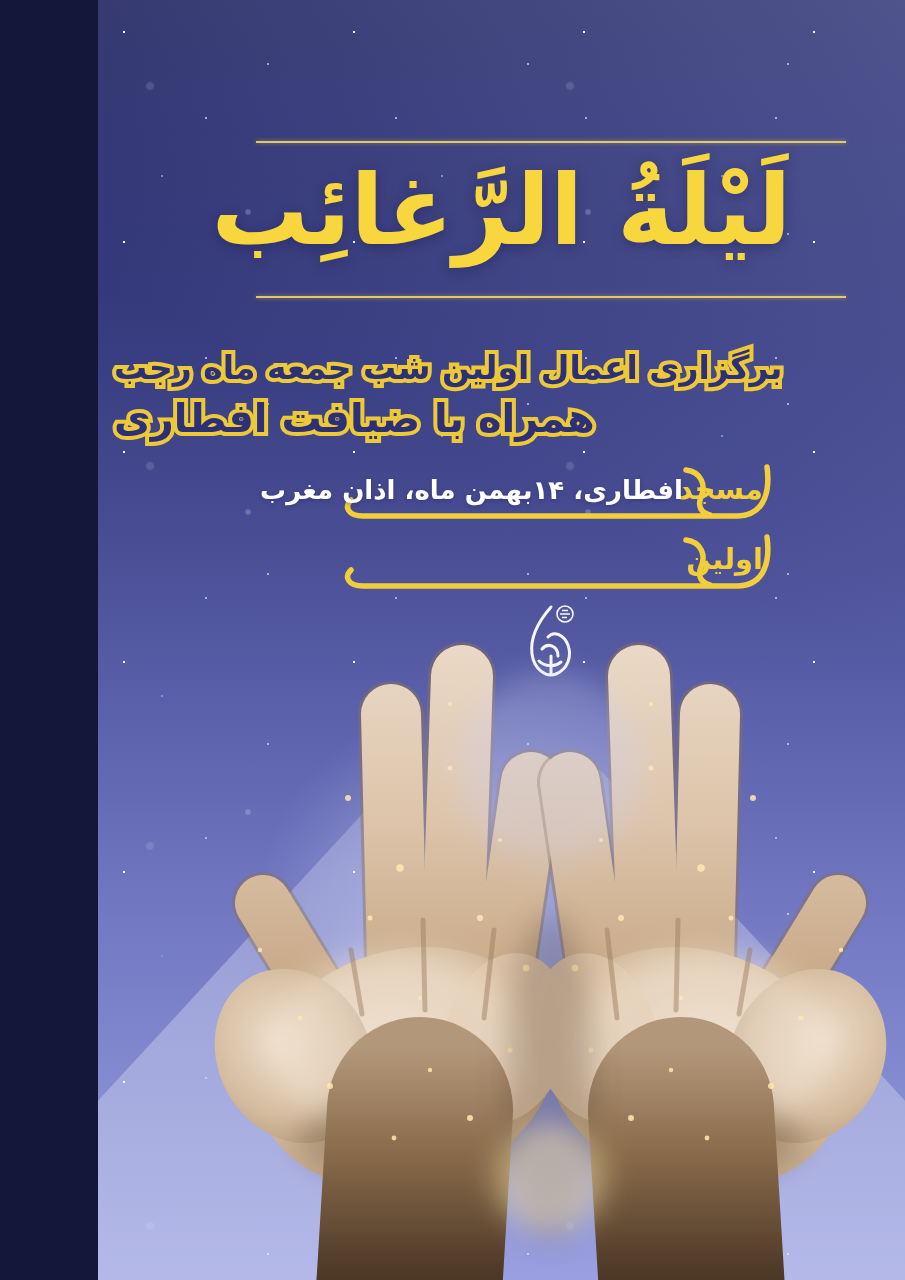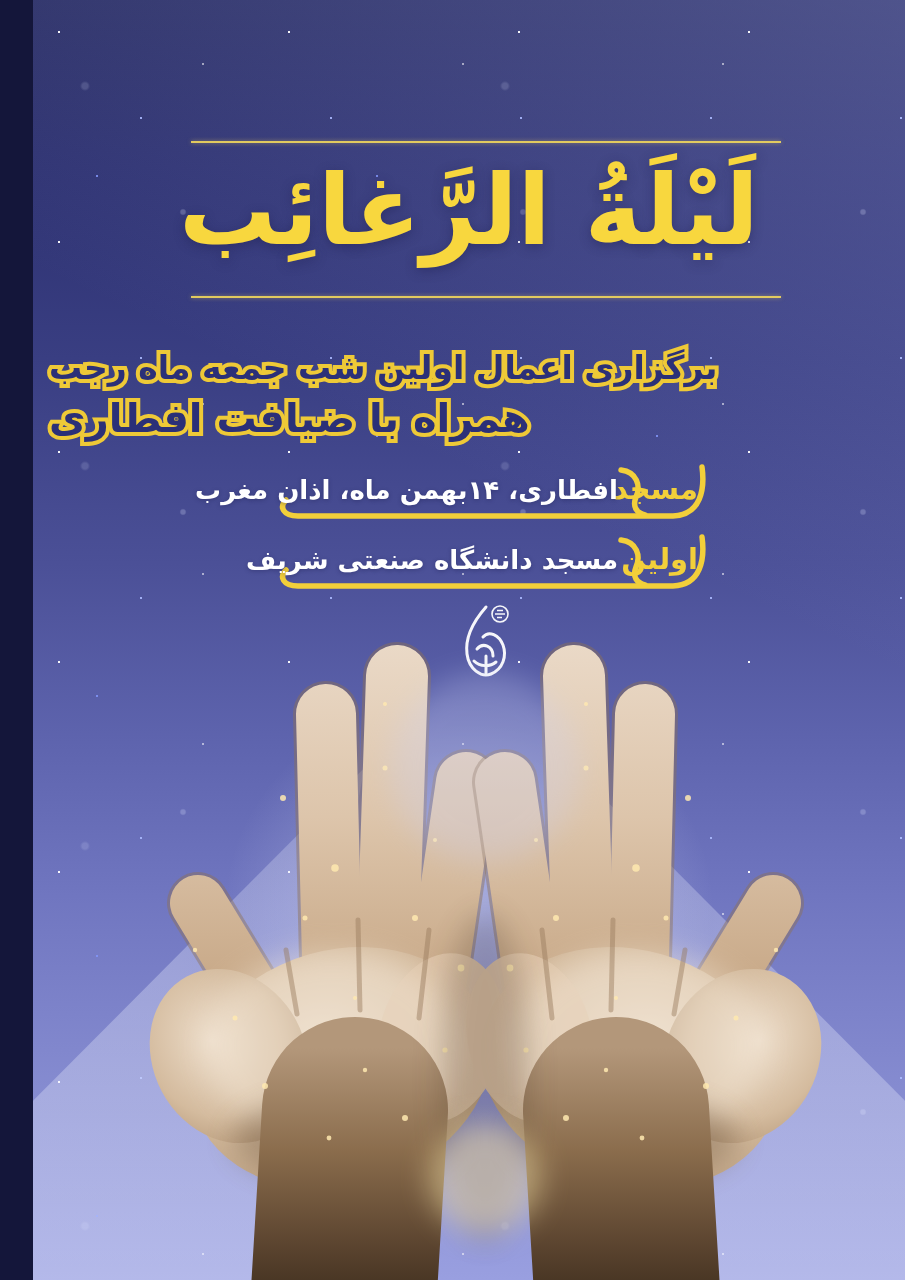--- a/index.html
+++ b/index.html
@@ -1,17 +1,17 @@
 <!DOCTYPE html>
 <html lang="fa" dir="rtl"><head>
 <meta charset="utf-8">
 <style>
   html,body{margin:0;padding:0;background:#14163a;}
   .poster{
-    position:relative;width:872px;height:1280px;overflow:hidden;
+    position:relative;width:807px;height:1280px;overflow:hidden;
     font-family:"DejaVu Sans",sans-serif;direction:rtl;
     background:linear-gradient(180deg,
       #23275c 0%, #2d3170 13%, #393e82 28%, #4b5097 44%,
       #5e64ae 58%, #7076c0 70%, #8187cd 82%, #9096d8 93%, #999fe0 100%);
   }
   .layer{position:absolute;inset:0;pointer-events:none;}
   .glow-topright{
     background:linear-gradient(205deg, rgba(150,156,218,.38) 0%, rgba(150,156,218,0) 40%);
   }
   .stars{
@@ -112,21 +112,20 @@
       <span class="row-label">مسجد</span>
       <span class="row-value">افطاری، ۱۴بهمن ماه، اذان مغرب</span>
     </div>
 
     <div class="info-row">
       <svg class="row-svg" viewBox="0 0 465 66">
         <path d="M449 8 C452 30 448 56 420 57 L45 57 C30 57 26 48 33 41" fill="none" stroke="#f2cf3a" stroke-width="5.5" stroke-linecap="round"></path>
         <path d="M368 11 C384 13 388 27 383 38 C379 48 384 54 392 56" fill="none" stroke="#f2cf3a" stroke-width="5.5" stroke-linecap="round"></path>
       </svg>
       <span class="row-label">اولین</span>
-      <span class="row-value">مسجد دانشگاه صنعتی شریف</span>
     </div>
 
   </div>
 
   <svg class="emblem" viewBox="0 0 52 82">
     <g fill="none" stroke="#ffffff" stroke-width="3" stroke-linecap="round" opacity="0.95">
       <path d="M26 6 C12 22 5 38 7 53 C9 68 21 77 31 73 C43 68 47 55 43 44 C39 34 29 29 23 36"></path>
       <path d="M17 48 C23 41 33 45 33 55"></path>
       <path d="M26 55 L26 72"></path>
       <path d="M14 60 C20 66 30 66 36 61"></path>

